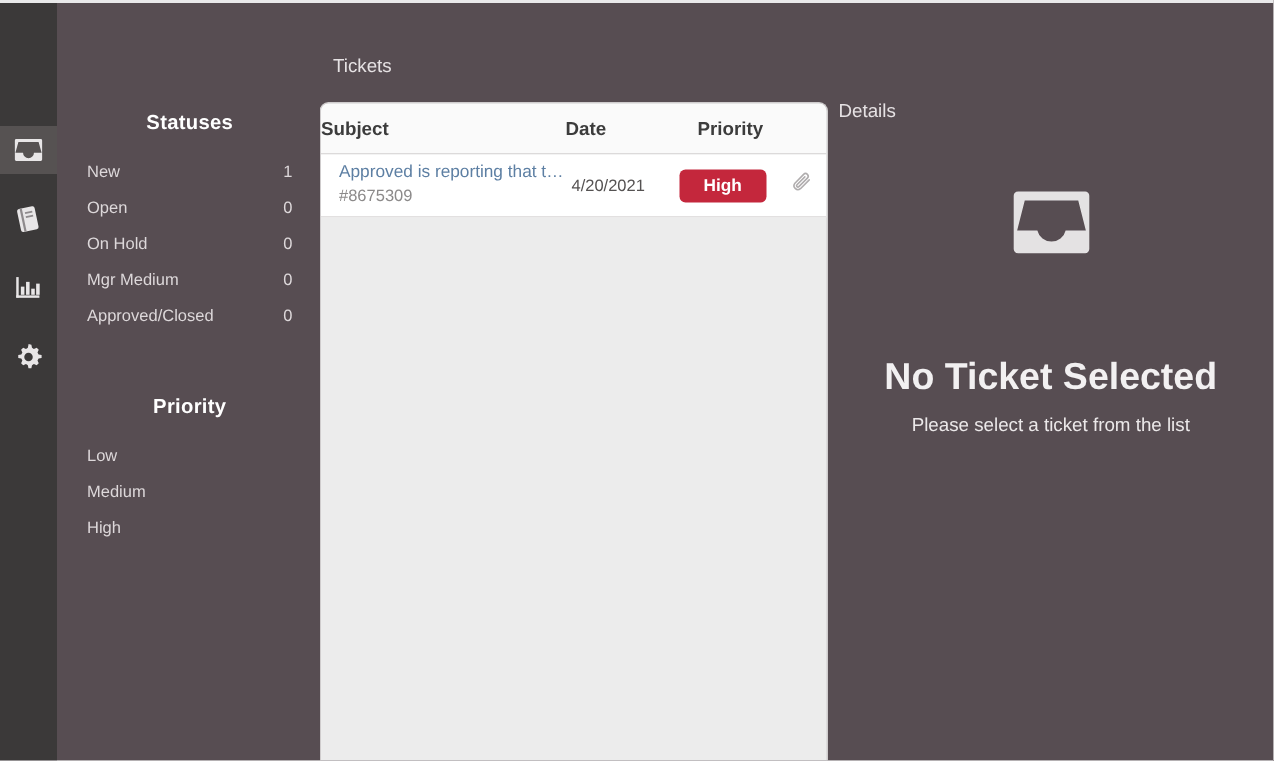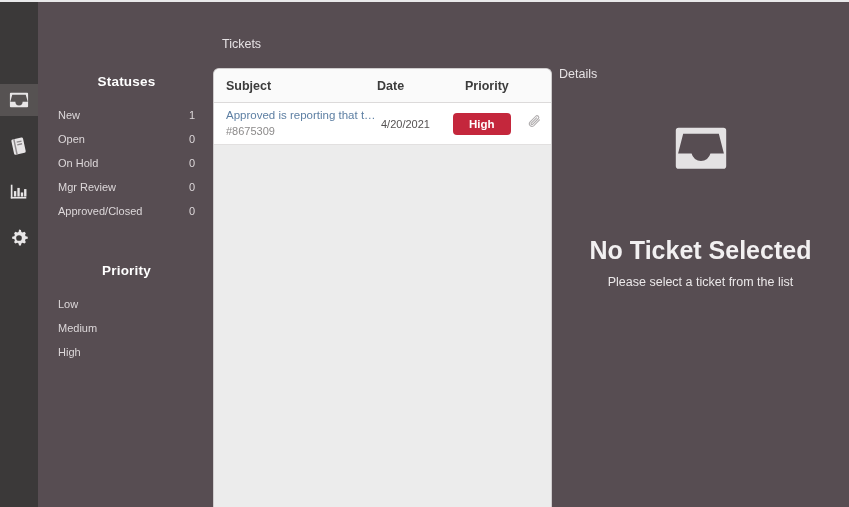--- a/index.html
+++ b/index.html
@@ -112,21 +112,21 @@
     display: flex;
     align-items: center;
     height: 34px;
     background: #fafafa;
     border-bottom: 1px solid #dcdada;
     font-size: 12.5px;
     font-weight: bold;
     color: #3c3c3c;
     box-sizing: border-box;
   }
-  .col-subject { flex: 1; padding-left: 12px; }
+  .col-subject { flex: 1; }
   .col-date { width: 88px; text-align: left; }
   .col-priority { width: 86px; text-align: left; }
 
   .ticket-row {
     display: flex;
     align-items: center;
     background: #ffffff;
     height: 42px;
     border-bottom: 1px solid #e2e0e0;
     box-sizing: border-box;
@@ -268,21 +268,21 @@
     </div>
     <div class="filter-row">
       <span>Open</span>
       <span class="count">0</span>
     </div>
     <div class="filter-row">
       <span>On Hold</span>
       <span class="count">0</span>
     </div>
     <div class="filter-row">
-      <span>Mgr Review</span>
+      <span>Mgr Medium</span>
       <span class="count">0</span>
     </div>
     <div class="filter-row">
       <span>Approved/Closed</span>
       <span class="count">0</span>
     </div>
 
     <div class="filter-heading second">Priority</div>
 
     <div class="filter-row">

